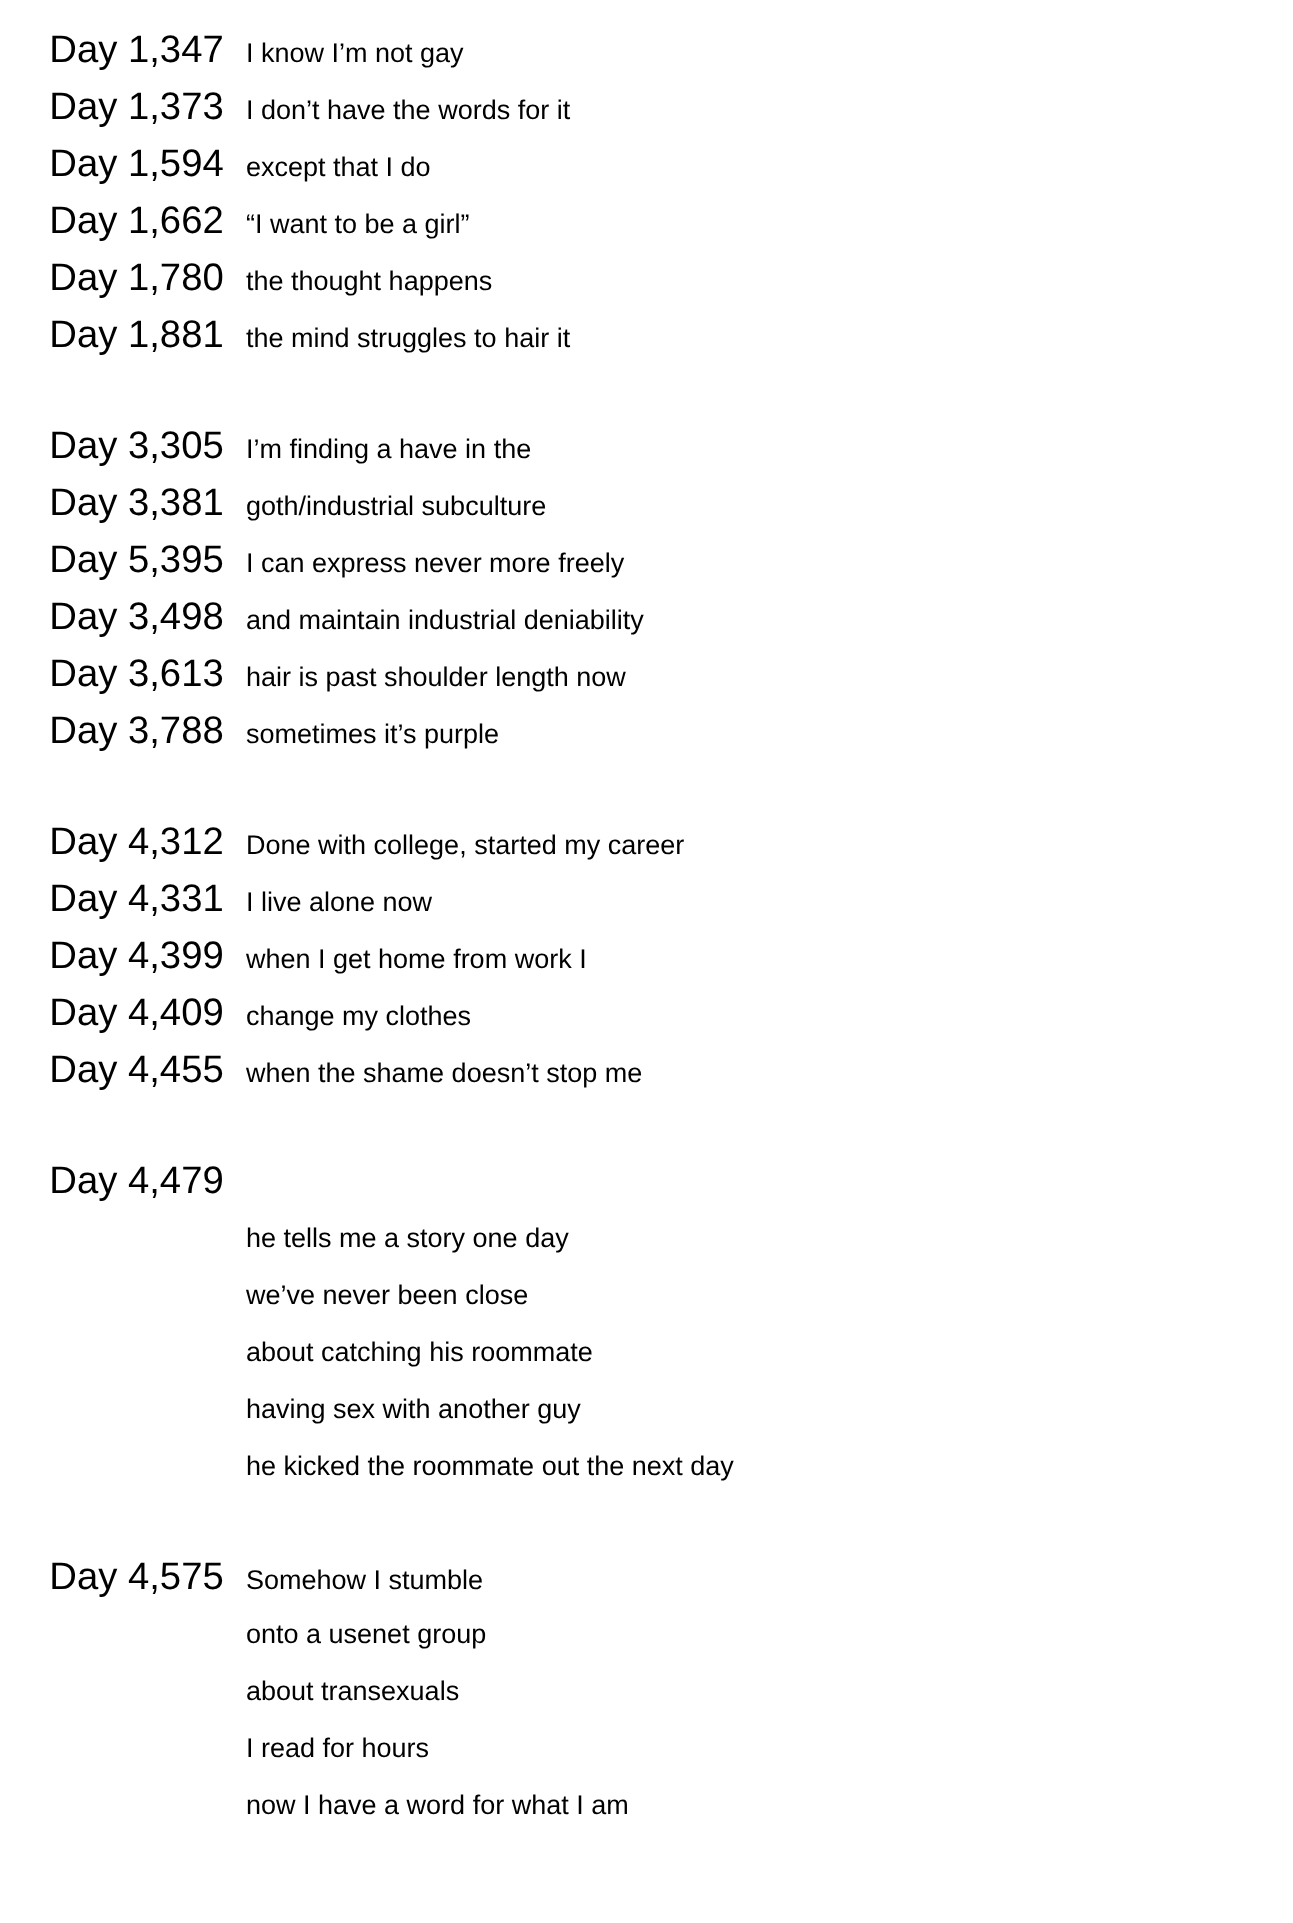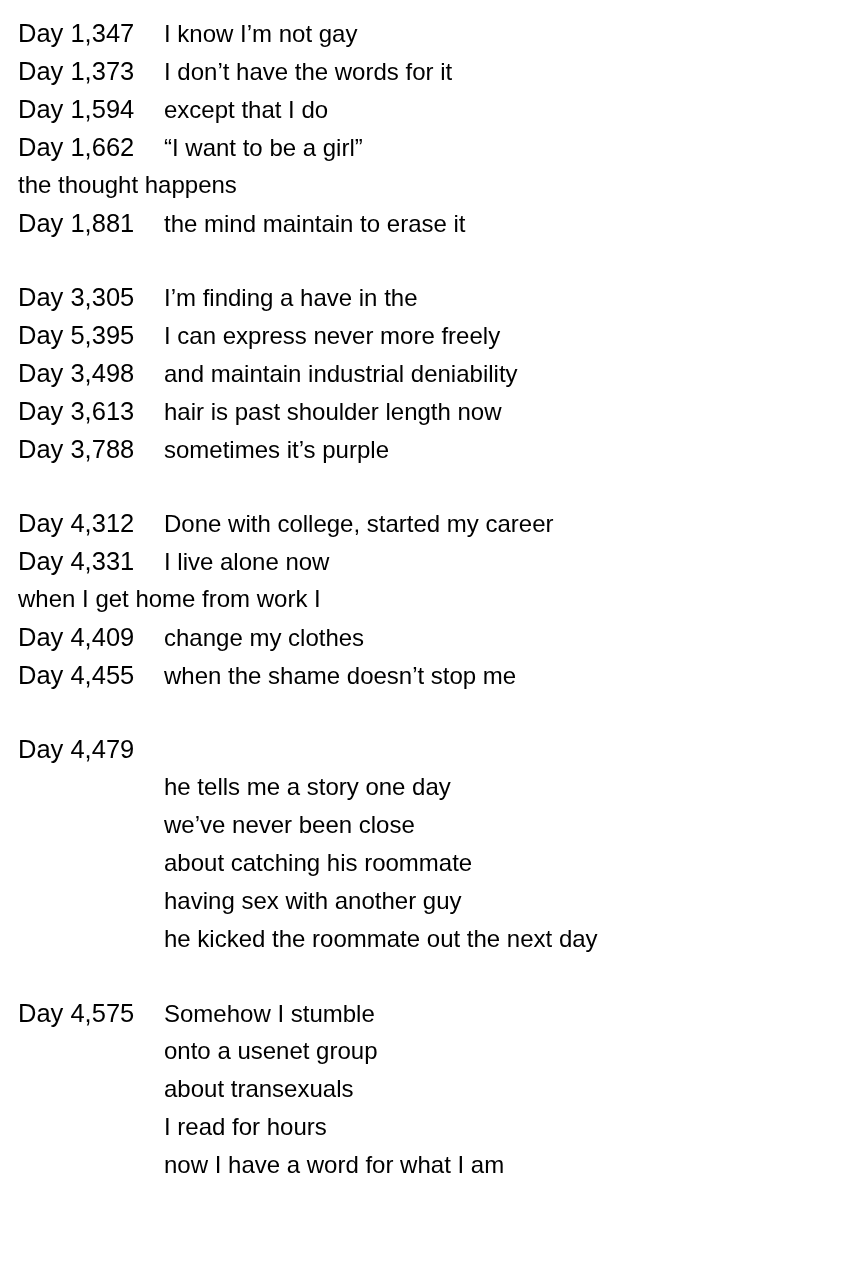--- a/index.html
+++ b/index.html
@@ -10,41 +10,42 @@
   body {
     width: 862px;
     height: 1282px;
     font-family: "Liberation Sans", sans-serif;
     color: #000000;
     overflow: hidden;
   }
   .page {
     padding: 14px 0 0 18px;
     box-sizing: border-box;
+    text-align: center;
   }
   .stanza {
     margin-bottom: 36px;
   }
   .stanza:last-child {
     margin-bottom: 1px;
   }
   .line {
     display: flex;
     align-items: baseline;
     height: 38px;
   }
   .daycol {
     width: 146px;
     flex: 0 0 146px;
     font-size: 25.5px;
     line-height: 38px;
     white-space: pre;
   }
   .textcol {
-    font-size: 24px;
+    font-size: 18px;
     line-height: 38px;
     white-space: pre;
   }
 </style>
 </head>
 <body>
 
 <div class="page">
   <div id="stanzas">
       <div class="stanza">
@@ -58,31 +59,36 @@
         </div>
         <div class="line">
           <span class="daycol">Day 1,594</span>
           <span class="textcol">except that I do</span>
         </div>
         <div class="line">
           <span class="daycol">Day 1,662</span>
           <span class="textcol">“I want to be a girl”</span>
         </div>
         <div class="line">
+          <span class="daycol">Day 1,780</span>
           <span class="textcol">the thought happens</span>
         </div>
         <div class="line">
           <span class="daycol">Day 1,881</span>
-          <span class="textcol">the mind maintain to erase it</span>
+          <span class="textcol">the mind struggles to hair it</span>
         </div>
       </div>
       <div class="stanza">
         <div class="line">
           <span class="daycol">Day 3,305</span>
           <span class="textcol">I’m finding a have in the</span>
+        </div>
+        <div class="line">
+          <span class="daycol">Day 3,381</span>
+          <span class="textcol">goth/industrial subculture</span>
         </div>
         <div class="line">
           <span class="daycol">Day 5,395</span>
           <span class="textcol">I can express never more freely</span>
         </div>
         <div class="line">
           <span class="daycol">Day 3,498</span>
           <span class="textcol">and maintain industrial deniability</span>
         </div>
         <div class="line">
@@ -97,20 +103,21 @@
       <div class="stanza">
         <div class="line">
           <span class="daycol">Day 4,312</span>
           <span class="textcol">Done with college, started my career</span>
         </div>
         <div class="line">
           <span class="daycol">Day 4,331</span>
           <span class="textcol">I live alone now</span>
         </div>
         <div class="line">
+          <span class="daycol">Day 4,399</span>
           <span class="textcol">when I get home from work I</span>
         </div>
         <div class="line">
           <span class="daycol">Day 4,409</span>
           <span class="textcol">change my clothes</span>
         </div>
         <div class="line">
           <span class="daycol">Day 4,455</span>
           <span class="textcol">when the shame doesn’t stop me</span>
         </div>

